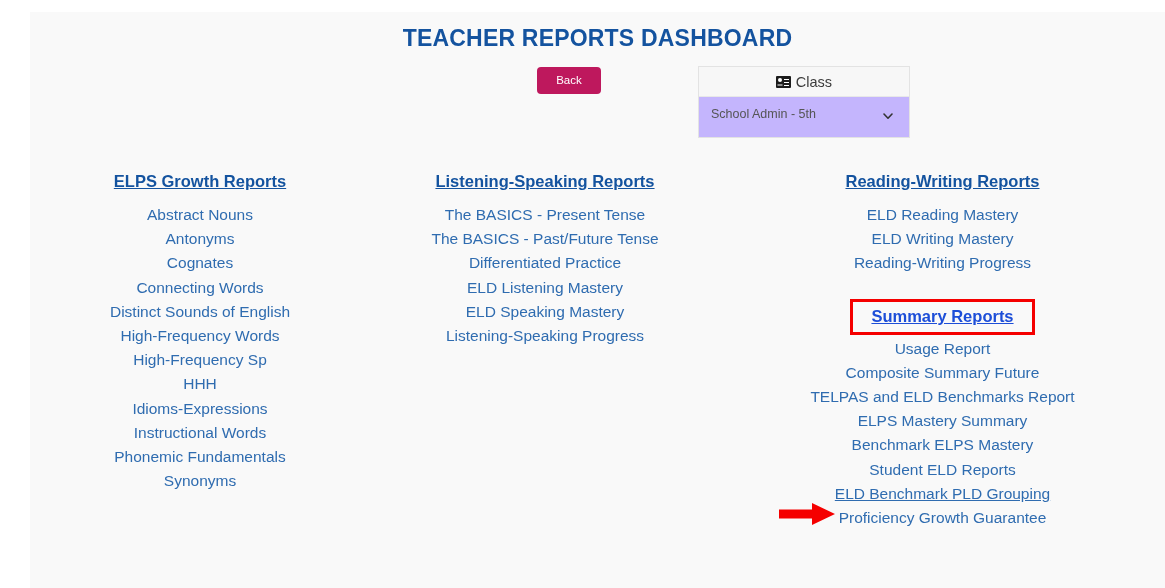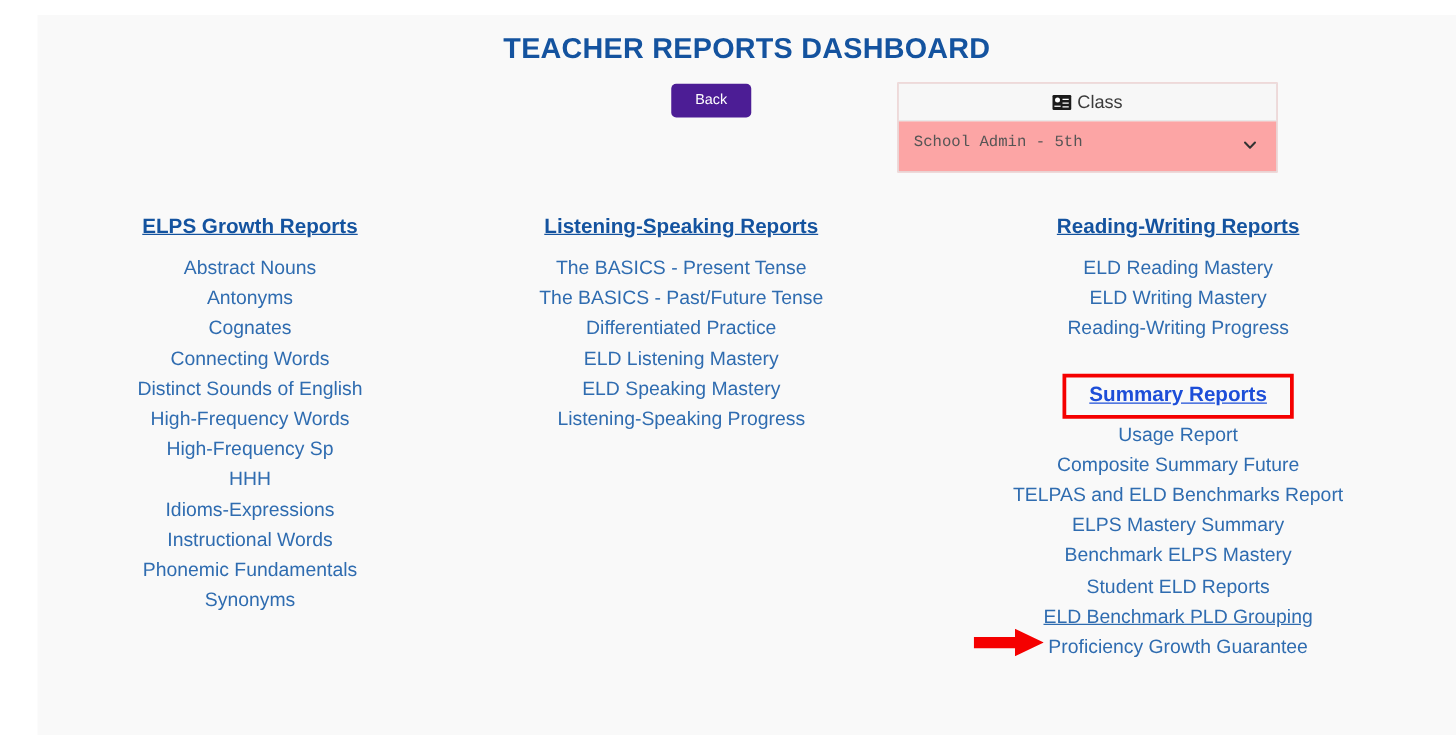--- a/index.html
+++ b/index.html
@@ -43,39 +43,39 @@
     letter-spacing: 0.2px;
   }
 
   
   .back-button {
     position: absolute;
     left: 507px;
     top: 55px;
     width: 64px;
     height: 27px;
-    background: #4c1d95;
+    background: #be185d;
     color: #ffffff;
     border: none;
     border-radius: 4px;
     font-family: "Liberation Sans", sans-serif;
     font-size: 11.5px;
     line-height: 27px;
     text-align: center;
     padding: 0;
     cursor: pointer;
   }
 
   
   .class-panel {
     position: absolute;
-    left: 688px;
+    left: 668px;
     top: 54px;
-    width: 304px;
-    background: #fca5a5;
+    width: 212px;
+    background: #c4b5fd;
     border: 1px solid #e3e3e3;
     box-sizing: border-box;
   }
   .class-panel-header {
     height: 29px;
     background: #f7f7f7;
     border-bottom: 1px solid #e8e8e8;
     display: flex;
     align-items: center;
     justify-content: center;
@@ -111,21 +111,21 @@
     height: 40px;
     position: relative;
   }
   .class-select {
     position: absolute;
     left: 12px;
     top: 10px;
     width: 232px;
     border: none;
     background: transparent;
-    font-family: Liberation Mono, monospace;
+    font-family: Liberation Sans, sans-serif;
     font-size: 12.5px;
     color: #555555;
     appearance: none;
     -webkit-appearance: none;
     outline: none;
     cursor: pointer;
     padding: 0;
   }
   .select-chevron {
     position: absolute;

